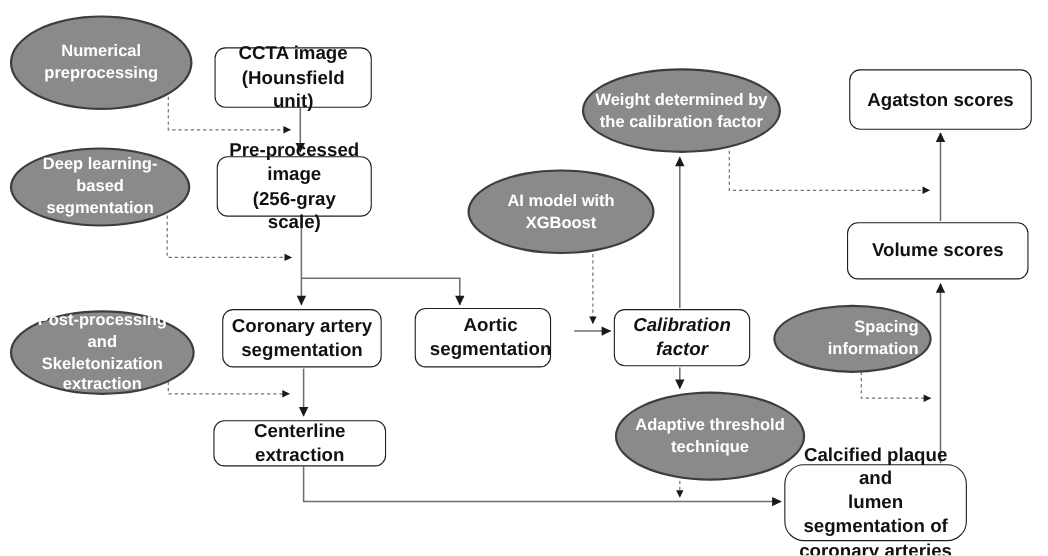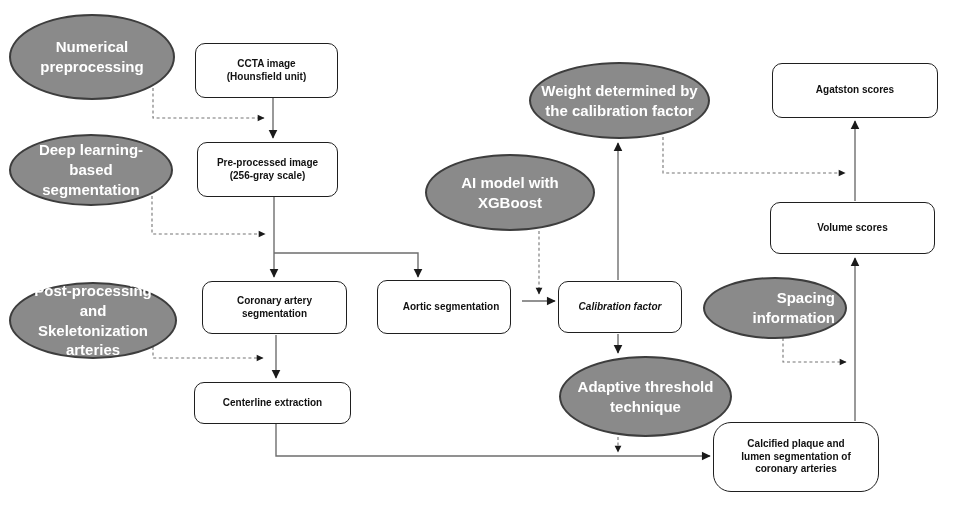--- a/index.html
+++ b/index.html
@@ -35,21 +35,21 @@
     color:#ffffff;
     font-size:15px;
     line-height:1.32;
     padding:0 10px;
   }
   .rect{
     background:var(--box-fill);
     border:1.6px solid var(--box-border);
     border-radius:10px;
     color:#111111;
-    font-size:10px;
+    font-size:17px;
     line-height:1.28;
     padding:0 6px;
   }
   svg#wires{position:absolute;left:0;top:0;pointer-events:none;}
   .solid{fill:none;stroke:var(--connector);stroke-width:1.4;}
   .dashed{fill:none;stroke:var(--dashed-connector);stroke-width:1.1;stroke-dasharray:3 2.6;}
 </style>
 </head>
 <body>
 
@@ -84,21 +84,21 @@
 
   <div class="node ellipse" style="left:9px;top:14px;width:166px;height:86px;">
     <span>Numerical preprocessing</span>
   </div>
   <div class="node ellipse" style="left:9px;top:134px;width:164px;height:72px;">
     <span>Deep learning-based
 segmentation</span>
   </div>
   <div class="node ellipse" style="left:9px;top:282px;width:168px;height:77px;">
     <span>Post-processing and
-Skeletonization arteries</span>
+Skeletonization extraction</span>
   </div>
   <div class="node ellipse" style="left:425px;top:154px;width:170px;height:77px;text-align:center;">
     <span>AI model with
 XGBoost</span>
   </div>
   <div class="node ellipse" style="left:529px;top:62px;width:181px;height:77px;">
     <span>Weight determined by
 the calibration factor</span>
   </div>
   <div class="node ellipse" style="left:703px;top:277px;width:144px;height:62px;text-align:right;">
@@ -114,21 +114,21 @@
 (Hounsfield unit)</span>
   </div>
   <div class="node rect" style="left:197px;top:142px;width:141px;height:55px;">
     <span>Pre-processed image
 (256-gray scale)</span>
   </div>
   <div class="node rect" style="left:202px;top:281px;width:145px;height:53px;">
     <span>Coronary artery
 segmentation</span>
   </div>
-  <div class="node rect" style="left:377px;top:280px;width:134px;height:54px;padding-left:20px;">
+  <div class="node rect" style="left:377px;top:280px;width:124px;height:54px;padding-left:20px;">
     <span>Aortic segmentation</span>
   </div>
   <div class="node rect" style="left:558px;top:281px;width:124px;height:52px;font-style:italic;">
     <span>Calibration factor</span>
   </div>
   <div class="node rect" style="left:194px;top:382px;width:157px;height:42px;">
     <span>Centerline extraction</span>
   </div>
   <div class="node rect" style="left:772px;top:63px;width:166px;height:55px;">
     <span>Agatston scores</span>

